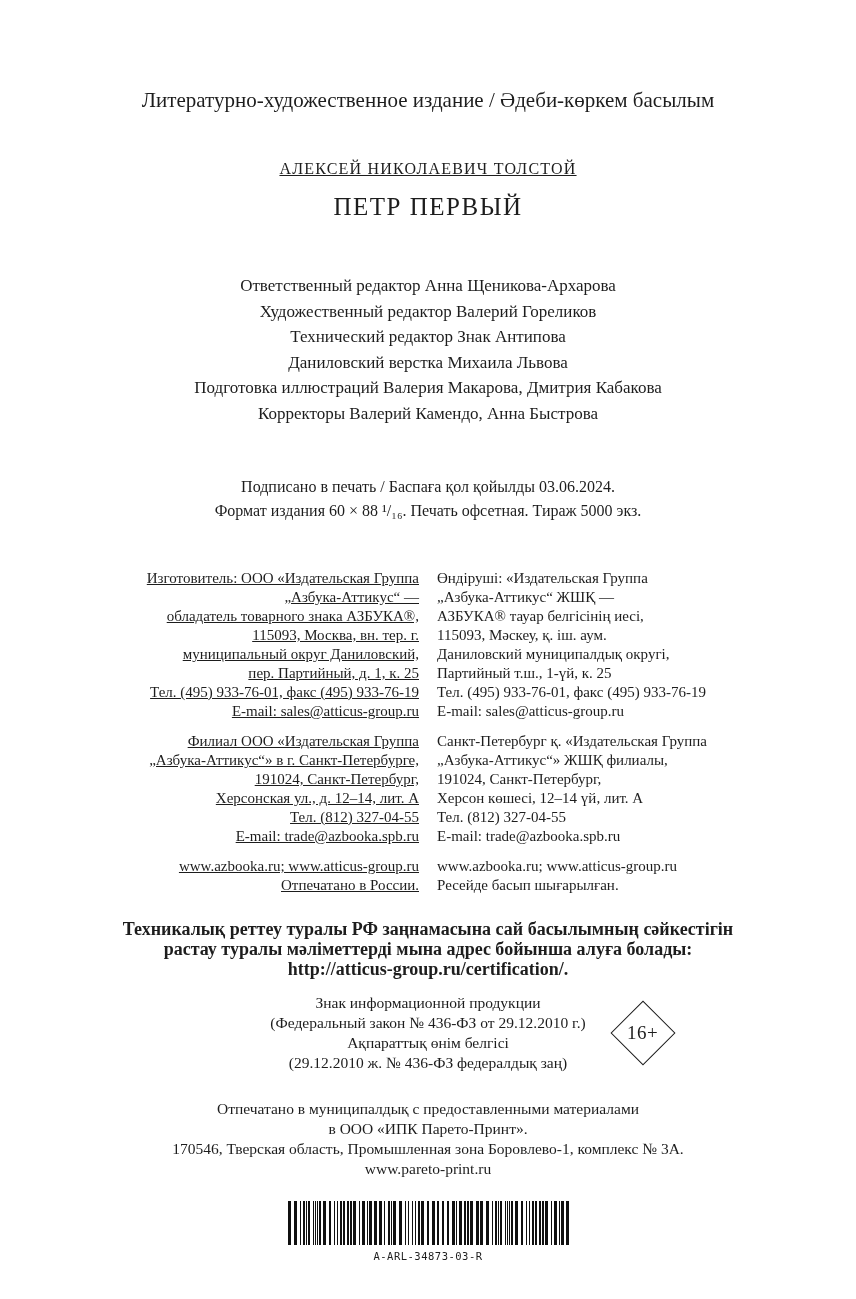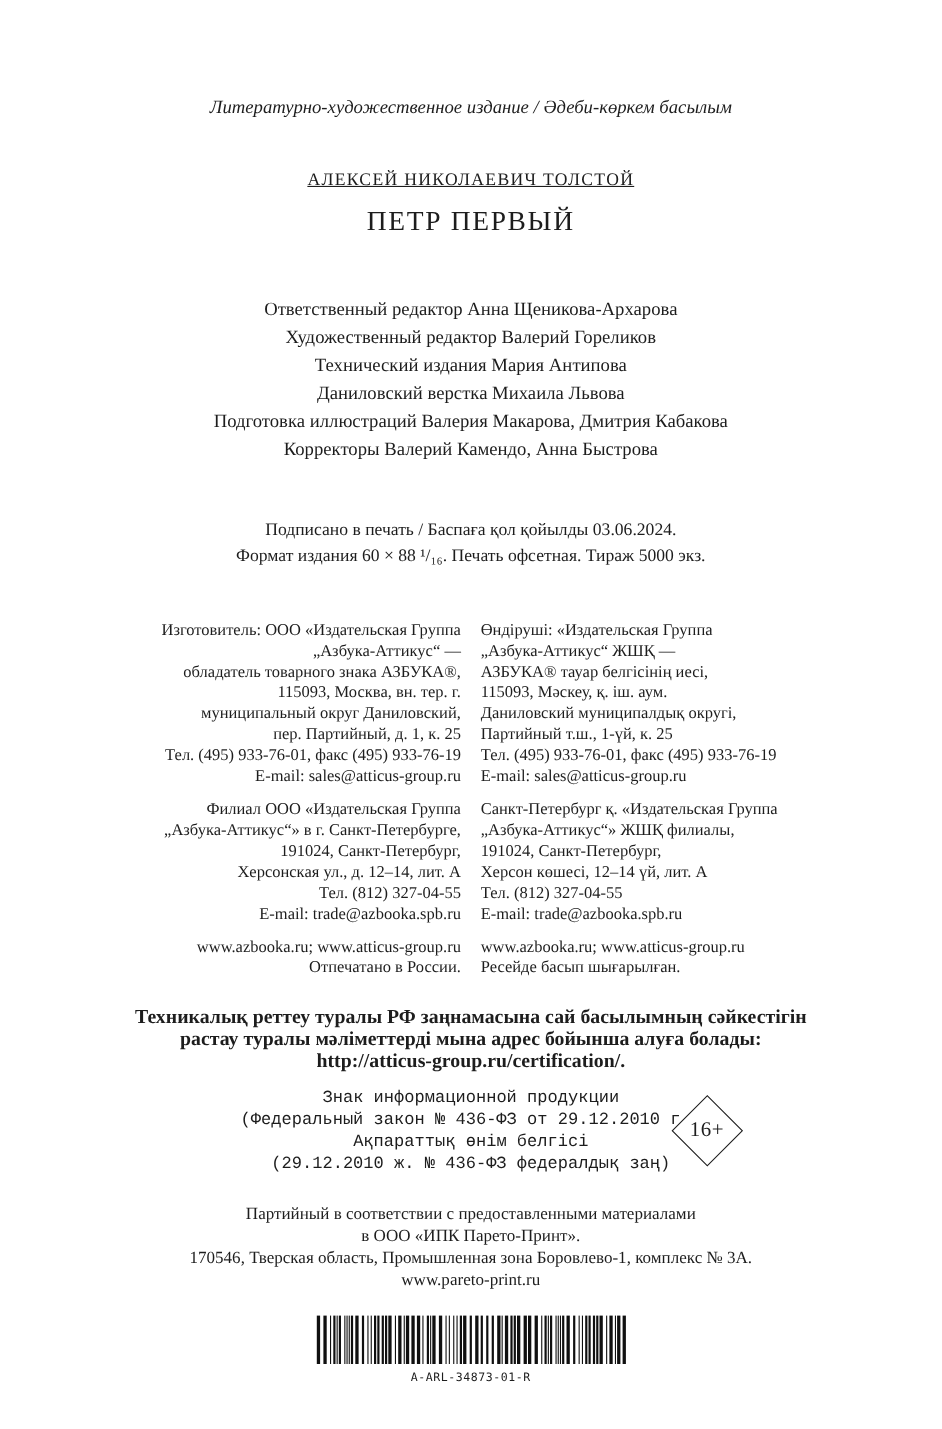--- a/index.html
+++ b/index.html
@@ -5,37 +5,37 @@
   * { margin: 0; padding: 0; box-sizing: border-box; }
   html, body { background: #ffffff; }
   body {
     width: 856px; height: 1299px;
     font-family: "Liberation Serif", "DejaVu Serif", serif;
     color: #1d1d1d;
     -webkit-font-smoothing: antialiased;
   }
   .page { position: relative; width: 856px; height: 1299px; padding-top: 88px; text-align: center; overflow: hidden; }
 
-  .edition-line { font-size: 17px; font-style: italic; }
+  .edition-line { font-size: 21px; }
   .author { margin-top: 47px; font-size: 16px; letter-spacing: 1.2px; text-decoration: underline; }
   .book-title { margin-top: 15px; font-size: 25px; font-weight: normal; letter-spacing: 1.5px; }
 
   .credits { margin-top: 52px; font-size: 17px; line-height: 25.5px; }
   .print-info { margin-top: 49px; font-size: 16px; line-height: 24px; }
 
   .imprint { margin-top: 46px; display: flex; justify-content: center; gap: 18px; font-size: 15px; line-height: 19px; }
   .imprint .col { width: 286px; }
-  .imprint .col.left  { text-align: right; }
+  .imprint .col.left  { text-align: right; text-decoration: underline; }
   .imprint .col.right { text-align: left; }
   .imprint .block + .block { margin-top: 11px; }
 
   .certification { margin-top: 24px; font-size: 18px; line-height: 20px; font-weight: bold; }
 
   .info-sign-wrap { position: relative; margin-top: 14px; }
-  .info-sign { font-size: 15.5px; line-height: 20px; font-family: Liberation Mono, monospace; }
+  .info-sign { font-size: 15.5px; line-height: 20px; }
   .age-badge {
     position: absolute; left: calc(50% + 192px); top: 50%;
     width: 46px; height: 46px;
     border: 1.5px solid #1d1d1d;
     transform: translate(0, -50%) rotate(45deg);
     display: flex; align-items: center; justify-content: center;
     background: #fff;
   }
   .age-badge .age-text { transform: rotate(-45deg); font-size: 19px; letter-spacing: 0.5px; }
 
@@ -55,21 +55,21 @@
 
   <div class="edition-line line">Литературно-художественное издание / Әдеби-көркем басылым</div>
 
   <div class="author line">АЛЕКСЕЙ НИКОЛАЕВИЧ ТОЛСТОЙ</div>
 
   <div class="book-title line">ПЕТР ПЕРВЫЙ</div>
 
   <div class="credits">
       <div class="line">Ответственный редактор Анна Щеникова-Архарова</div>
       <div class="line">Художественный редактор Валерий Гореликов</div>
-      <div class="line">Технический издания Мария Антипова</div>
+      <div class="line">Технический редактор Знак Антипова</div>
       <div class="line">Даниловский верстка Михаила Львова</div>
       <div class="line">Подготовка иллюстраций Валерия Макарова, Дмитрия Кабакова</div>
       <div class="line">Корректоры Валерий Камендо, Анна Быстрова</div>
     </div>
 
   <div class="print-info">
       <div class="line">Подписано в печать / Баспаға қол қойылды 03.06.2024.</div>
       <div class="line">Формат издания 60 × 88 ¹/₁₆. Печать офсетная. Тираж 5000 экз.</div>
     </div>
 
@@ -136,21 +136,21 @@
         <div class="line">(Федеральный закон № 436-ФЗ от 29.12.2010 г.)</div>
         <div class="line">Ақпараттық өнім белгісі</div>
         <div class="line">(29.12.2010 ж. № 436-ФЗ федералдық заң)</div>
       </div>
     <div class="age-badge">
       <span class="age-text">16+</span>
     </div>
   </div>
 
   <div class="printer">
-      <div class="line">Партийный в соответствии с предоставленными материалами</div>
+      <div class="line">Отпечатано в муниципалдық с предоставленными материалами</div>
       <div class="line">в ООО «ИПК Парето-Принт».</div>
       <div class="line">170546, Тверская область, Промышленная зона Боровлево-1, комплекс № 3А.</div>
       <div class="line">www.pareto-print.ru</div>
     </div>
 
   <div class="barcode-wrap">
     <div class="bars">
         <span class="bar" style="width: 3px; margin-right: 3px;"></span>
         <span class="bar" style="width: 3px; margin-right: 3px;"></span>
         <span class="bar" style="width: 1px; margin-right: 2px;"></span>
@@ -217,16 +217,16 @@
         <span class="bar" style="width: 2px; margin-right: 2px;"></span>
         <span class="bar" style="width: 2px; margin-right: 1px;"></span>
         <span class="bar" style="width: 2px; margin-right: 1px;"></span>
         <span class="bar" style="width: 3px; margin-right: 3px;"></span>
         <span class="bar" style="width: 1px; margin-right: 2px;"></span>
         <span class="bar" style="width: 3px; margin-right: 2px;"></span>
         <span class="bar" style="width: 1px; margin-right: 1px;"></span>
         <span class="bar" style="width: 3px; margin-right: 2px;"></span>
         <span class="bar" style="width: 3px; margin-right: 0px;"></span>
       </div>
-    <div class="barcode-code line">A-ARL-34873-01-R</div>
+    <div class="barcode-code line">A-ARL-34873-03-R</div>
   </div>
 
 </div>
 
 </body></html>

